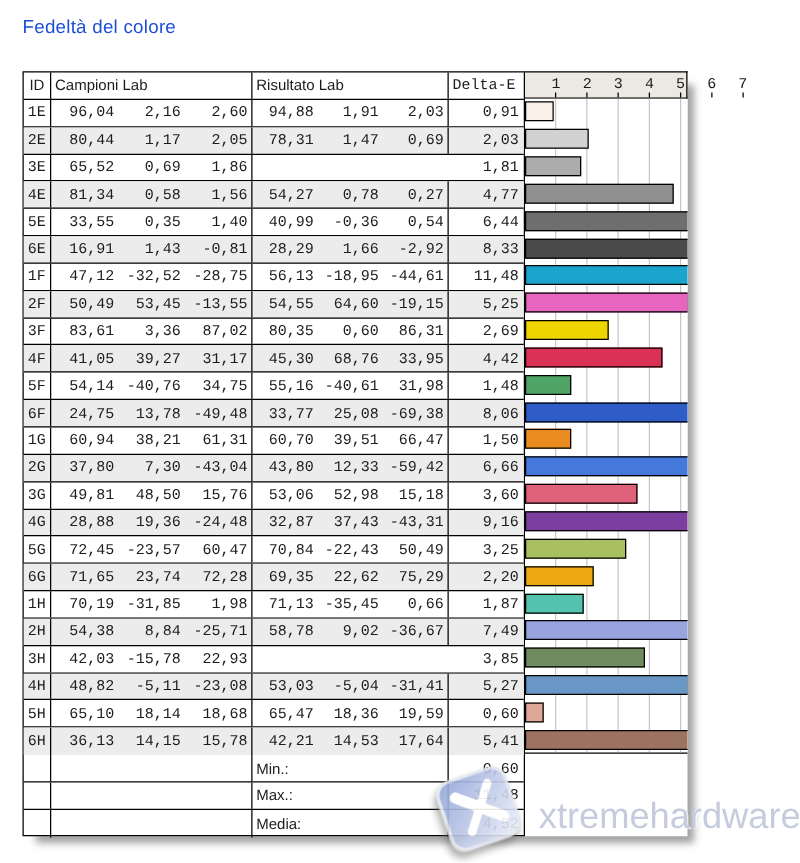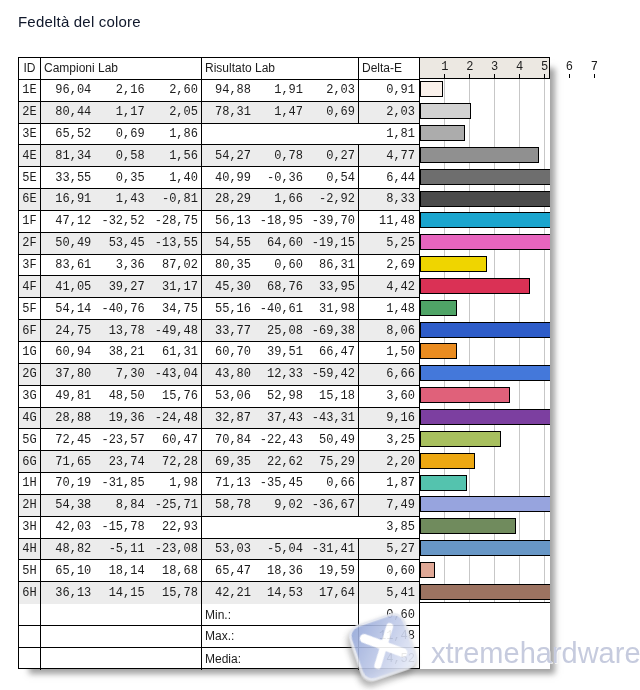--- a/index.html
+++ b/index.html
@@ -4,21 +4,21 @@
 <style>
   html,body{margin:0;padding:0;}
   body{
     width:640px;height:690px;position:relative;overflow:hidden;
     background:#ffffff;
     font-family:"Liberation Sans",sans-serif;
     color:#1c1c1c;
   }
   .title{
     position:absolute;left:18px;top:13px;
-    font-size:15px;color:#0f172a;letter-spacing:.2px;
+    font-size:15px;color:#1d4ed8;letter-spacing:.2px;
   }
   .panel{
     position:absolute;left:18px;top:57px;width:532px;height:612px;
     background:#fff;display:flex;
     box-shadow:8px 8px 6px -3px rgba(110,110,110,.65);
   }
   
   .table-sec{
     width:402px;box-sizing:border-box;border:1px solid #000;
     display:flex;flex-direction:column;
@@ -27,21 +27,21 @@
     display:flex;height:21.85px;box-sizing:border-box;
     border-bottom:1px solid #000;flex:none;align-items:stretch;
     font-family:"Liberation Mono",monospace;font-size:12px;
   }
   .trow:last-child{border-bottom:none;}
   .trow.stripe{background:#ececec;}
   .cell{display:flex;align-items:center;box-sizing:border-box;}
   .c-id{width:22px;border-right:1px solid #000;justify-content:center;}
   .c-camp{width:161px;border-right:1px solid #000;}
   .c-ris{width:157px;border-right:1px solid #000;}
-  .c-delta{flex:1;justify-content:flex-end;padding-right:4px;}
+  .c-delta{flex:1;justify-content:flex-end;padding-right:4px;font-family:Liberation Mono, monospace;}
   .c-camp span,.c-ris span{flex:1;text-align:right;padding-right:3px;white-space:pre;}
   .thead{font-family:"Liberation Sans",sans-serif;}
   .thead .c-camp,.thead .c-ris{padding-left:3px;}
   .thead .c-delta{justify-content:flex-start;padding-left:3px;}
   .c-wide{width:161px;border-right:1px solid #000;}
   .c-flabel{width:157px;border-right:1px solid #000;padding-left:3px;
             font-family:"Liberation Sans",sans-serif;}
   
   .chart-sec{flex:1;display:flex;flex-direction:column;position:relative;}
   .chart-head{
@@ -161,21 +161,21 @@
         </div><div class="trow">
           <div class="cell c-id">1F</div>
           <div class="cell c-camp">
             <span>47,12</span>
             <span>-32,52</span>
             <span>-28,75</span>
           </div>
           <div class="cell c-ris">
             <span>56,13</span>
             <span>-18,95</span>
-            <span>-39,70</span>
+            <span>-44,61</span>
           </div>
           <div class="cell c-delta">11,48</div>
         </div><div class="trow stripe">
           <div class="cell c-id">2F</div>
           <div class="cell c-camp">
             <span>50,49</span>
             <span>53,45</span>
             <span>-13,55</span>
           </div>
           <div class="cell c-ris">

